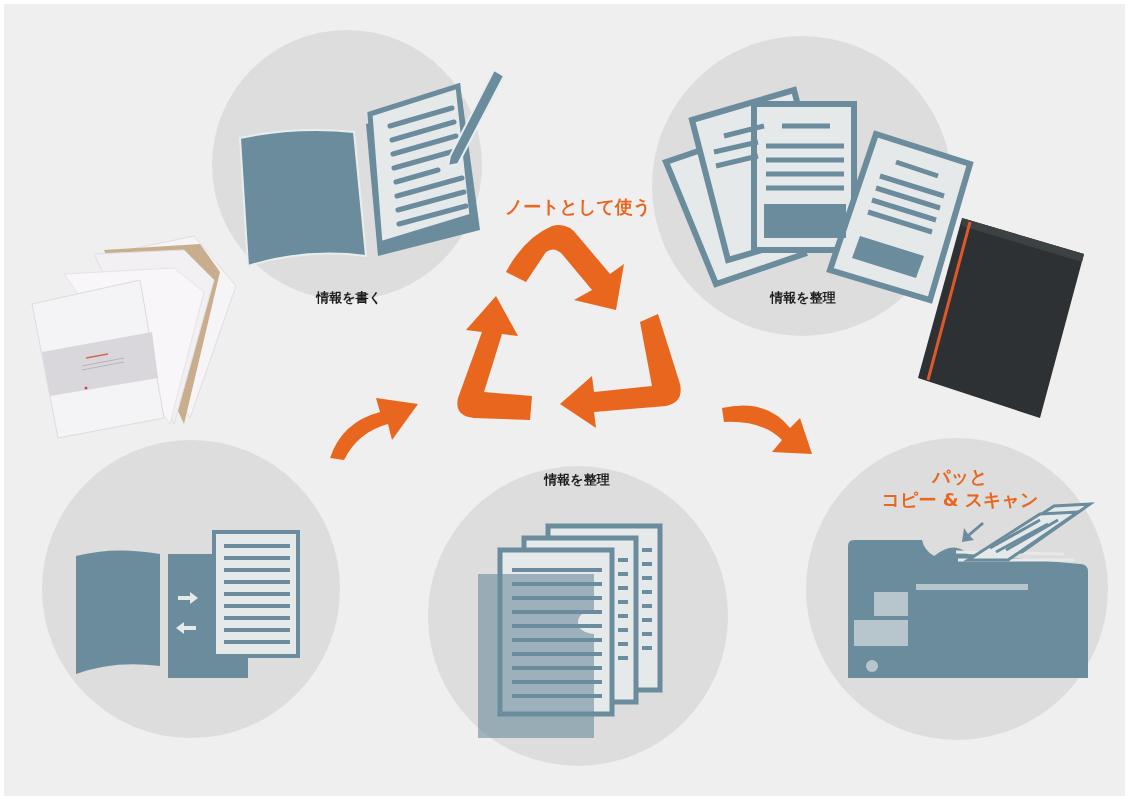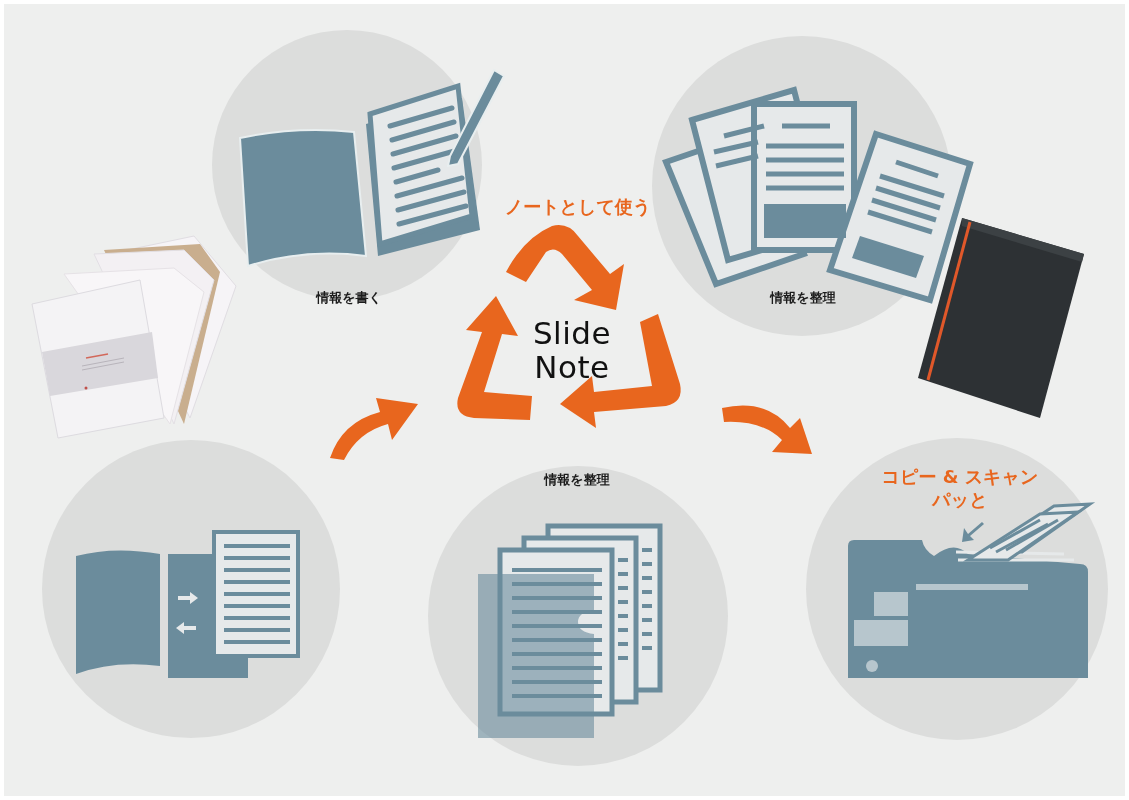--- a/index.html
+++ b/index.html
@@ -88,24 +88,20 @@
   </svg>
 
   <svg style="left:440px;top:210px;" width="260" height="230" viewBox="0 0 260 230">
     <g fill="#e8661e">
       <path d="M62,58 Q80,24 108,12 Q124,8 134,22 L166,60 L180,50 L172,96 L130,86 L148,76 L118,40 Q110,32 102,38 L82,68 Z"></path>
       <path d="M196,108 L214,100 L236,170 Q240,188 222,192 L150,198 L152,214 L116,190 L148,162 L150,178 L208,172 Z"></path>
       <path d="M86,206 L30,204 Q10,202 14,184 L38,118 L22,116 L52,82 L74,122 L58,120 L40,178 L88,182 Z"></path>
     </g>
   </svg>
   <div class="label orange" style="left:494px;top:192px;width:160px;">ノートとして使う</div>
-  <div class="center-title">
-    <div>Slide</div>
-    <div>Note</div>
-  </div>
 
   <svg style="left:318px;top:378px;" width="100" height="82" viewBox="0 0 100 82">
     <path d="M8,76 Q20,40 58,30 L54,16 L96,22 L70,58 L66,42 Q36,50 22,78 Z" fill="#e8661e"></path>
   </svg>
   <svg style="left:712px;top:388px;" width="100" height="66" viewBox="0 0 100 66">
     <path d="M6,16 Q50,6 74,36 L84,26 L96,62 L56,60 L66,48 Q46,28 8,30 Z" fill="#e8661e"></path>
   </svg>
 
   <svg style="left:70px;top:522px;" width="230" height="160" viewBox="0 0 230 160">
     <path d="M2,30 Q40,20 86,28 L86,140 Q40,134 2,148 Z" fill="#6b8c9c"></path>
@@ -161,22 +157,22 @@
         <line x1="164" y1="72" x2="174" y2="72"></line>
       <line x1="164" y1="86" x2="174" y2="86"></line>
         <line x1="164" y1="100" x2="174" y2="100"></line>
       <line x1="164" y1="114" x2="174" y2="114"></line>
         <line x1="164" y1="128" x2="174" y2="128"></line>
     </g>
     <path d="M0,54 L116,54 L116,90 Q100,92 100,102 Q100,112 116,114 L116,218 L0,218 Z" fill="#6b8c9c" fill-opacity="0.6"></path>
   </svg>
 
   <div class="label orange" style="left:866px;top:462px;width:180px;">
+    <div>パッと</div>
     <div>コピー &amp; スキャン</div>
-    <div>パッと</div>
   </div>
   <svg style="left:840px;top:498px;" width="260" height="180" viewBox="0 0 260 180">
     <path d="M4,44 Q4,38 10,38 L78,38 Q80,48 90,54 Q110,38 124,52 L236,62 Q244,62 244,70 L244,176 L4,176 Z" fill="#6b8c9c"></path>
     <path d="M112,50 L220,52" stroke="#e6e9ea" stroke-width="3"></path>
     <path d="M114,58 L230,58" stroke="#e6e9ea" stroke-width="3"></path>
     <path d="M140,50 L210,4 L246,2 L178,50 Z" fill="#e6e9ea" stroke="#6b8c9c" stroke-width="3"></path>
     <path d="M124,58 L196,12 L234,10 L164,58 Z" fill="#e6e9ea" stroke="#6b8c9c" stroke-width="3"></path>
     <g stroke="#6b8c9c" stroke-width="3">
       <line x1="146" y1="46" x2="196" y2="18"></line>
         <line x1="152" y1="50" x2="204" y2="22"></line>

